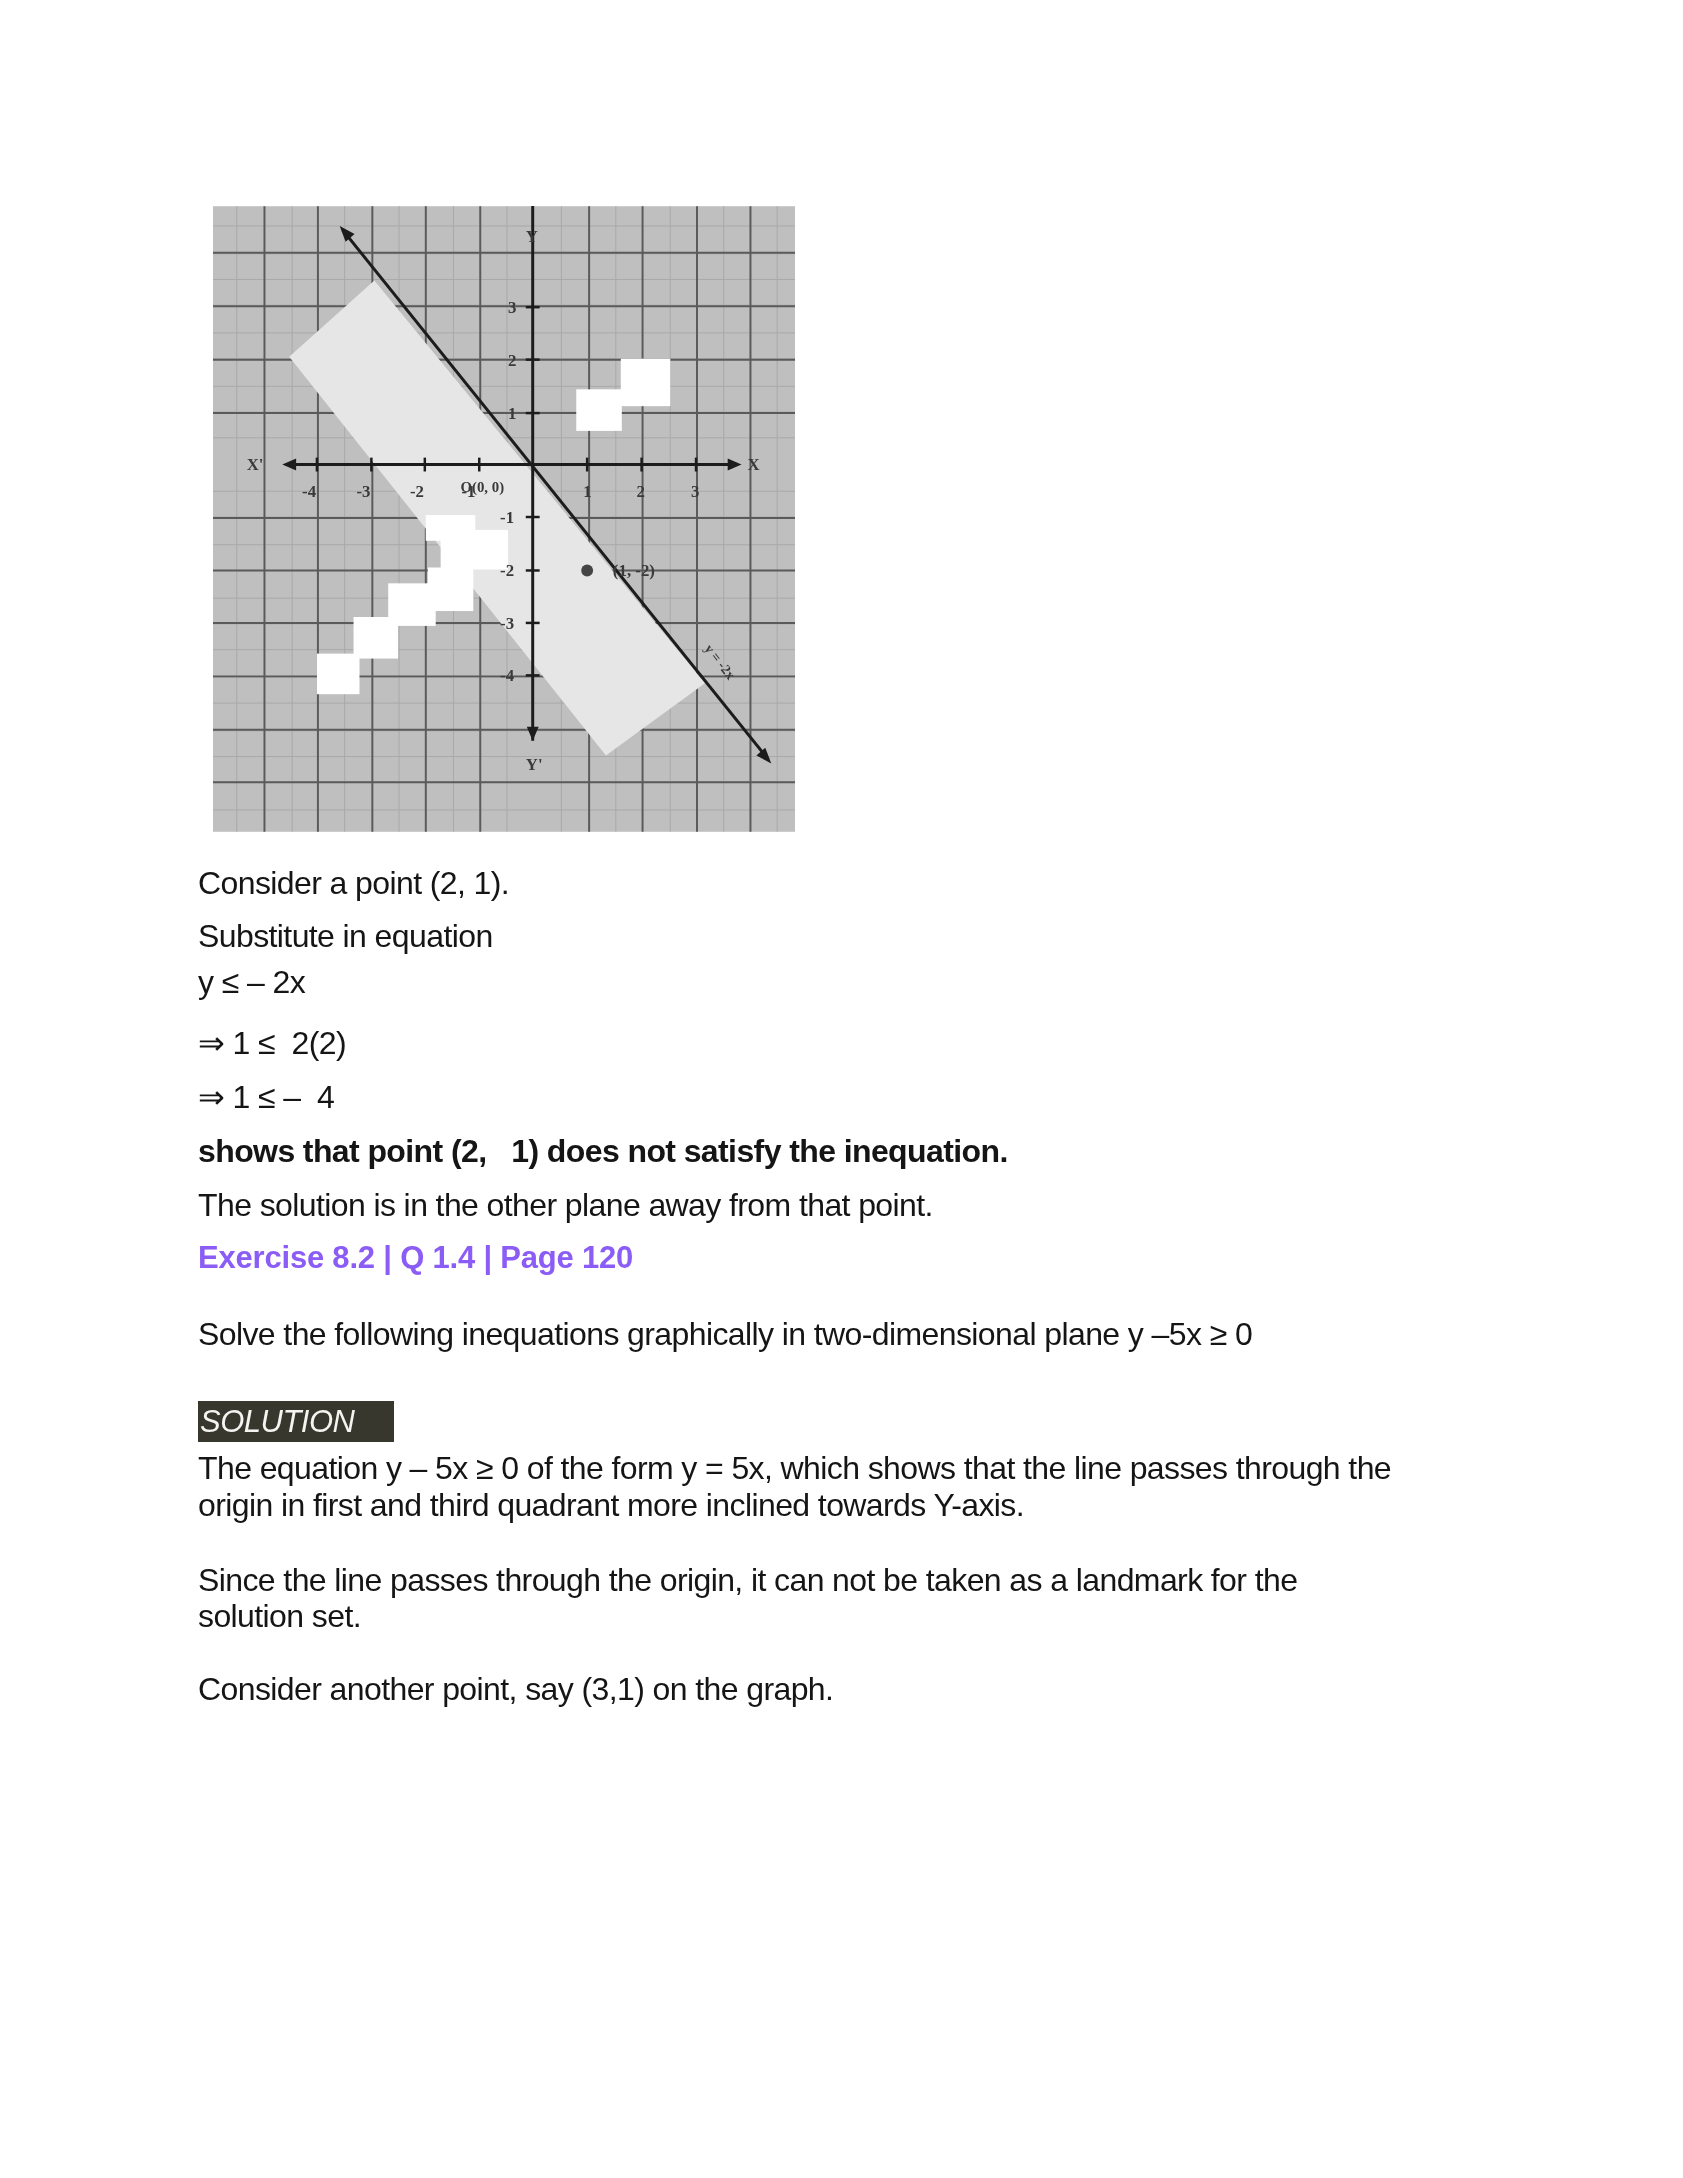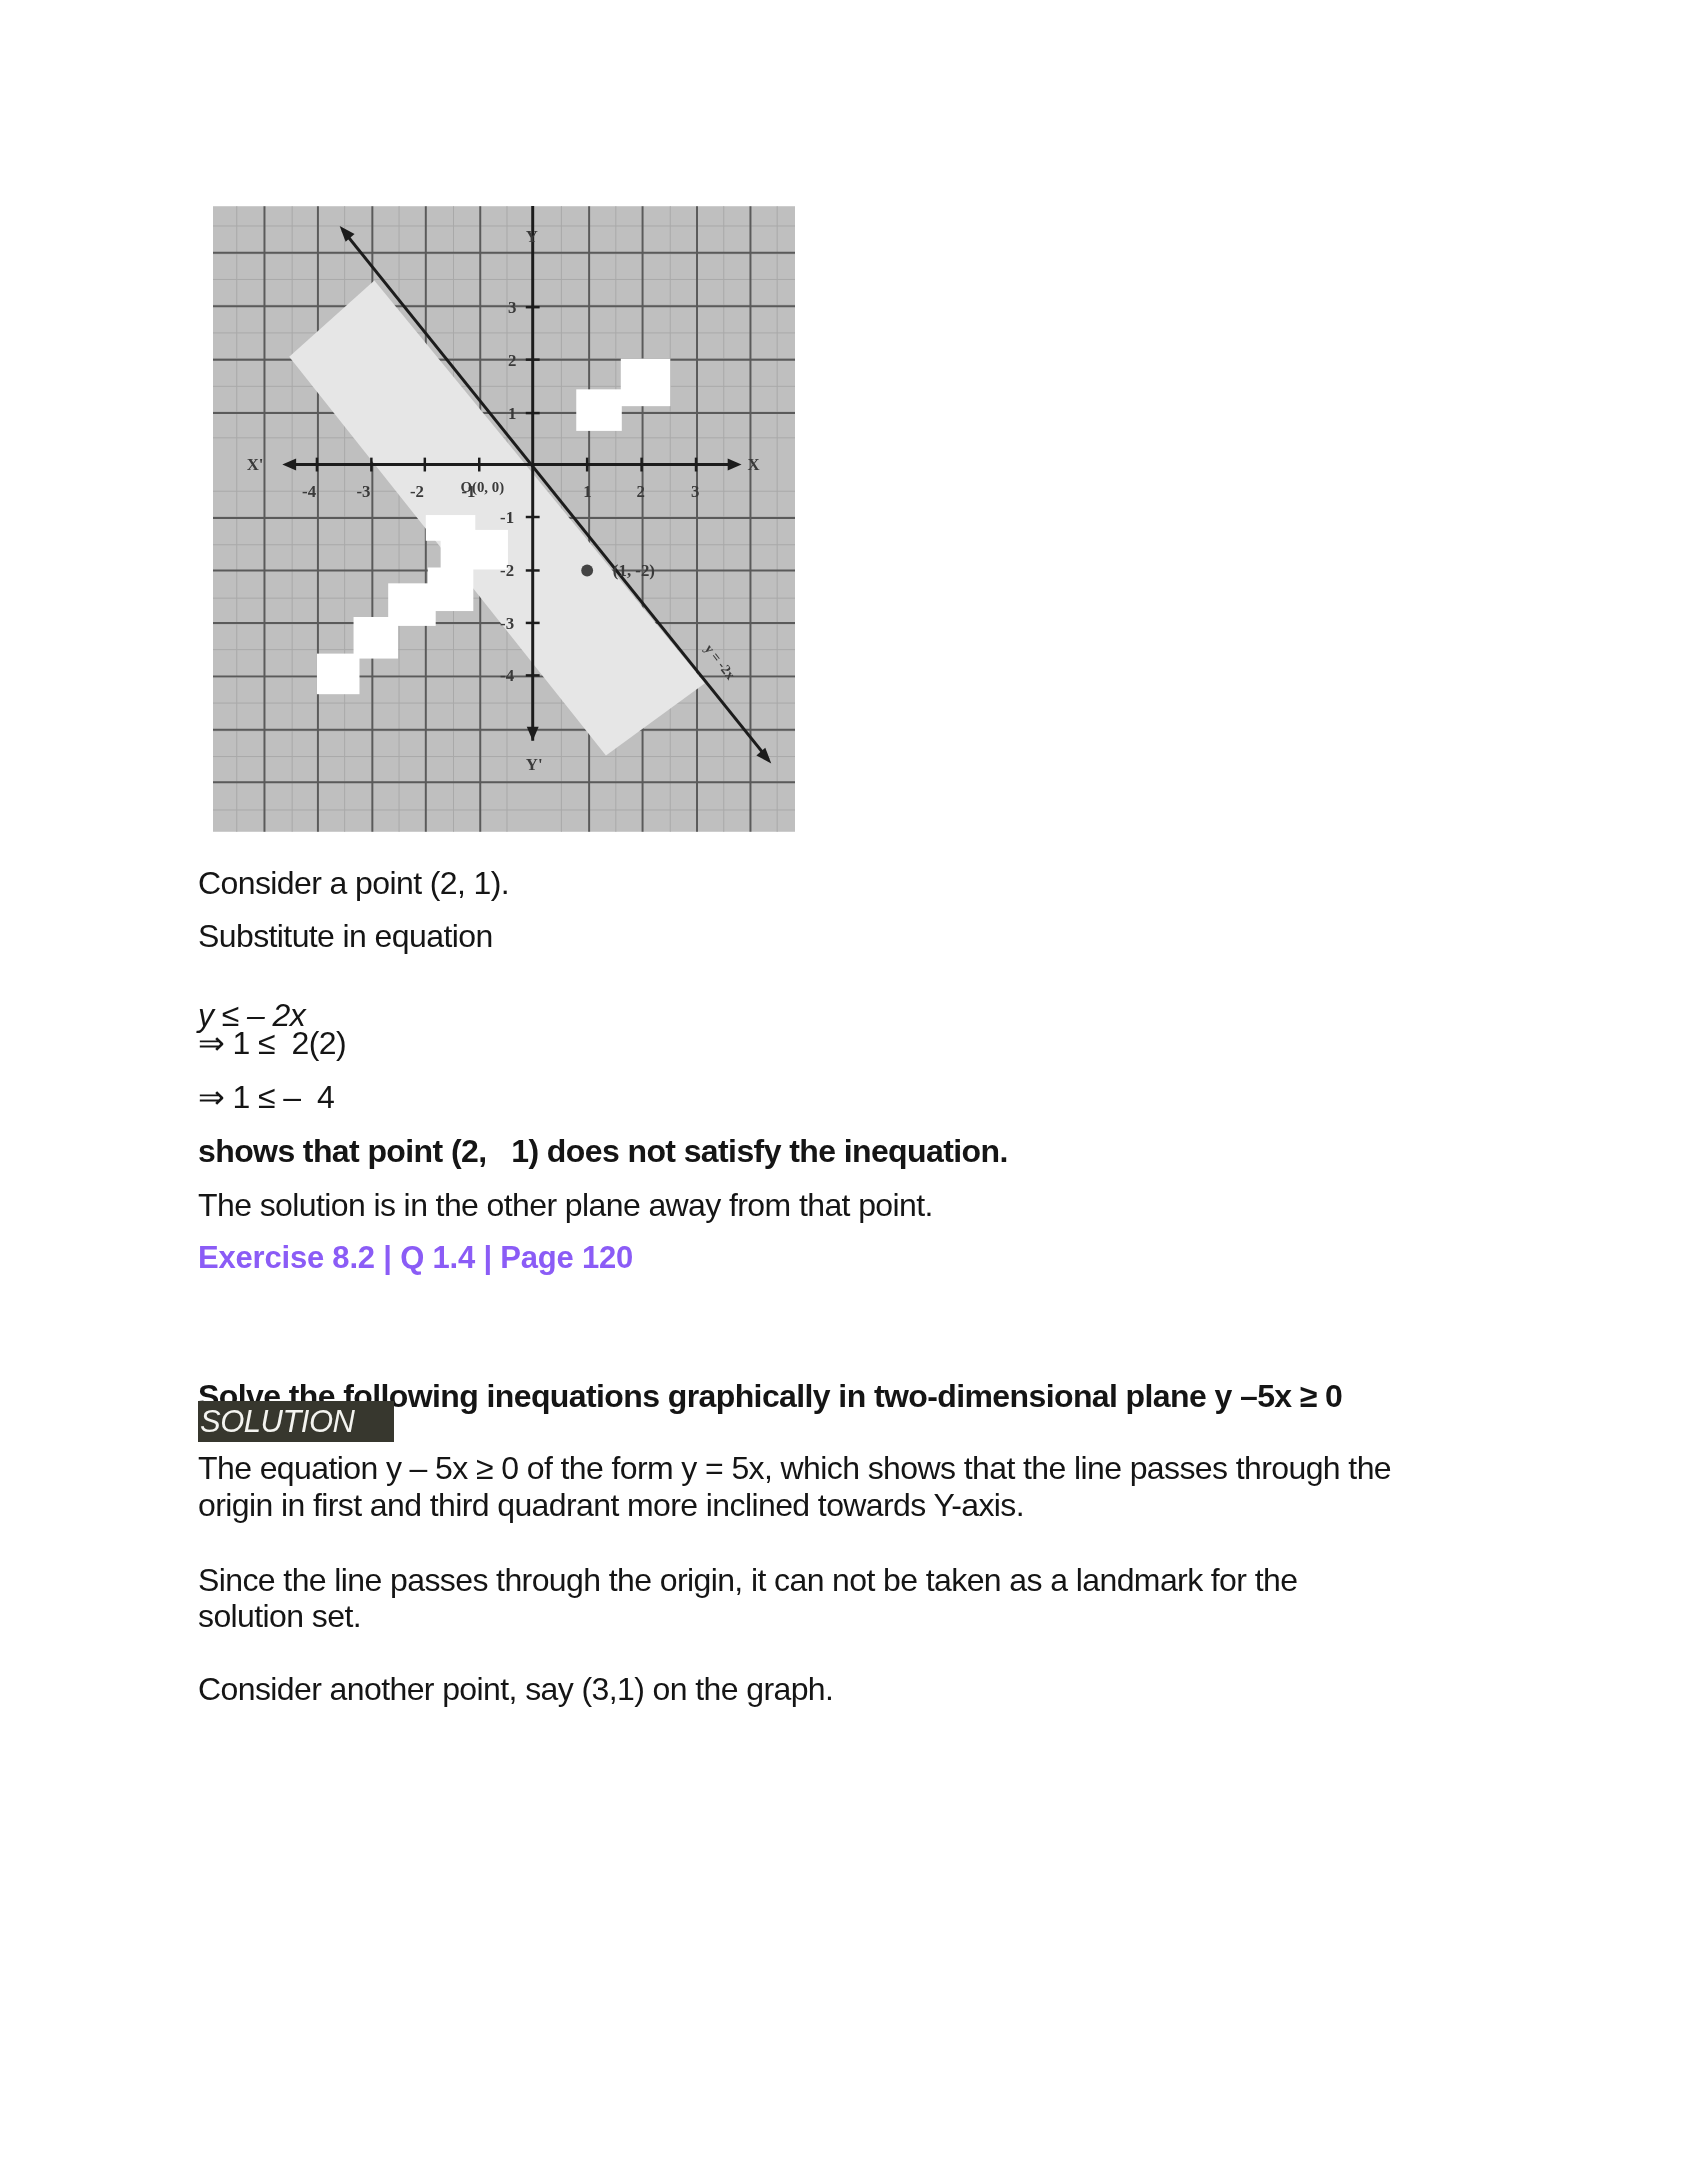--- a/index.html
+++ b/index.html
@@ -163,29 +163,29 @@
       <text x="290" y="427">-3</text>
       <text x="290" y="480">-4</text>
       <text x="404" y="374">(1, -2)</text>
       <text x="0" y="0" font-size="14" transform="translate(496,447) rotate(52)">y = -2x</text>
     </g>
   </svg>
 </div>
 
 <div class="line" style="top:867px;">Consider a point (2, 1).</div>
 <div class="line" style="top:920px;">Substitute in equation</div>
-<div class="line" style="top:999px;font-style:italic;">y ≤ – 2x</div>
+<div class="line" style="top:966px;">y ≤ – 2x</div>
 <div class="line" style="top:1027px;">⇒ 1 ≤  2(2)</div>
 <div class="line" style="top:1081px;">⇒ 1 ≤ –  4</div>
 <div class="line" style="top:1135px;font-weight:bold;">shows that point (2,   1) does not satisfy the inequation.</div>
 <div class="line" style="top:1189px;">The solution is in the other plane away from that point.</div>
 
 <div class="heading" style="top:1240px;">Exercise 8.2 | Q 1.4 | Page 120</div>
 
-<div class="line" style="top:1380px;font-weight:bold;">Solve the following inequations graphically in two-dimensional plane y –5x ≥ 0</div>
+<div class="line" style="top:1318px;">Solve the following inequations graphically in two-dimensional plane y –5x ≥ 0</div>
 
 <div class="solution-badge">SOLUTION</div>
 
 <div class="line" style="top:1452px;">The equation y – 5x ≥ 0 of the form y = 5x, which shows that the line passes through the</div>
 <div class="line" style="top:1489px;">origin in first and third quadrant more inclined towards Y-axis.</div>
 
 <div class="line" style="top:1564px;">Since the line passes through the origin, it can not be taken as a landmark for the</div>
 <div class="line" style="top:1600px;">solution set.</div>
 
 <div class="line" style="top:1673px;">Consider another point, say (3,1) on the graph.</div>

